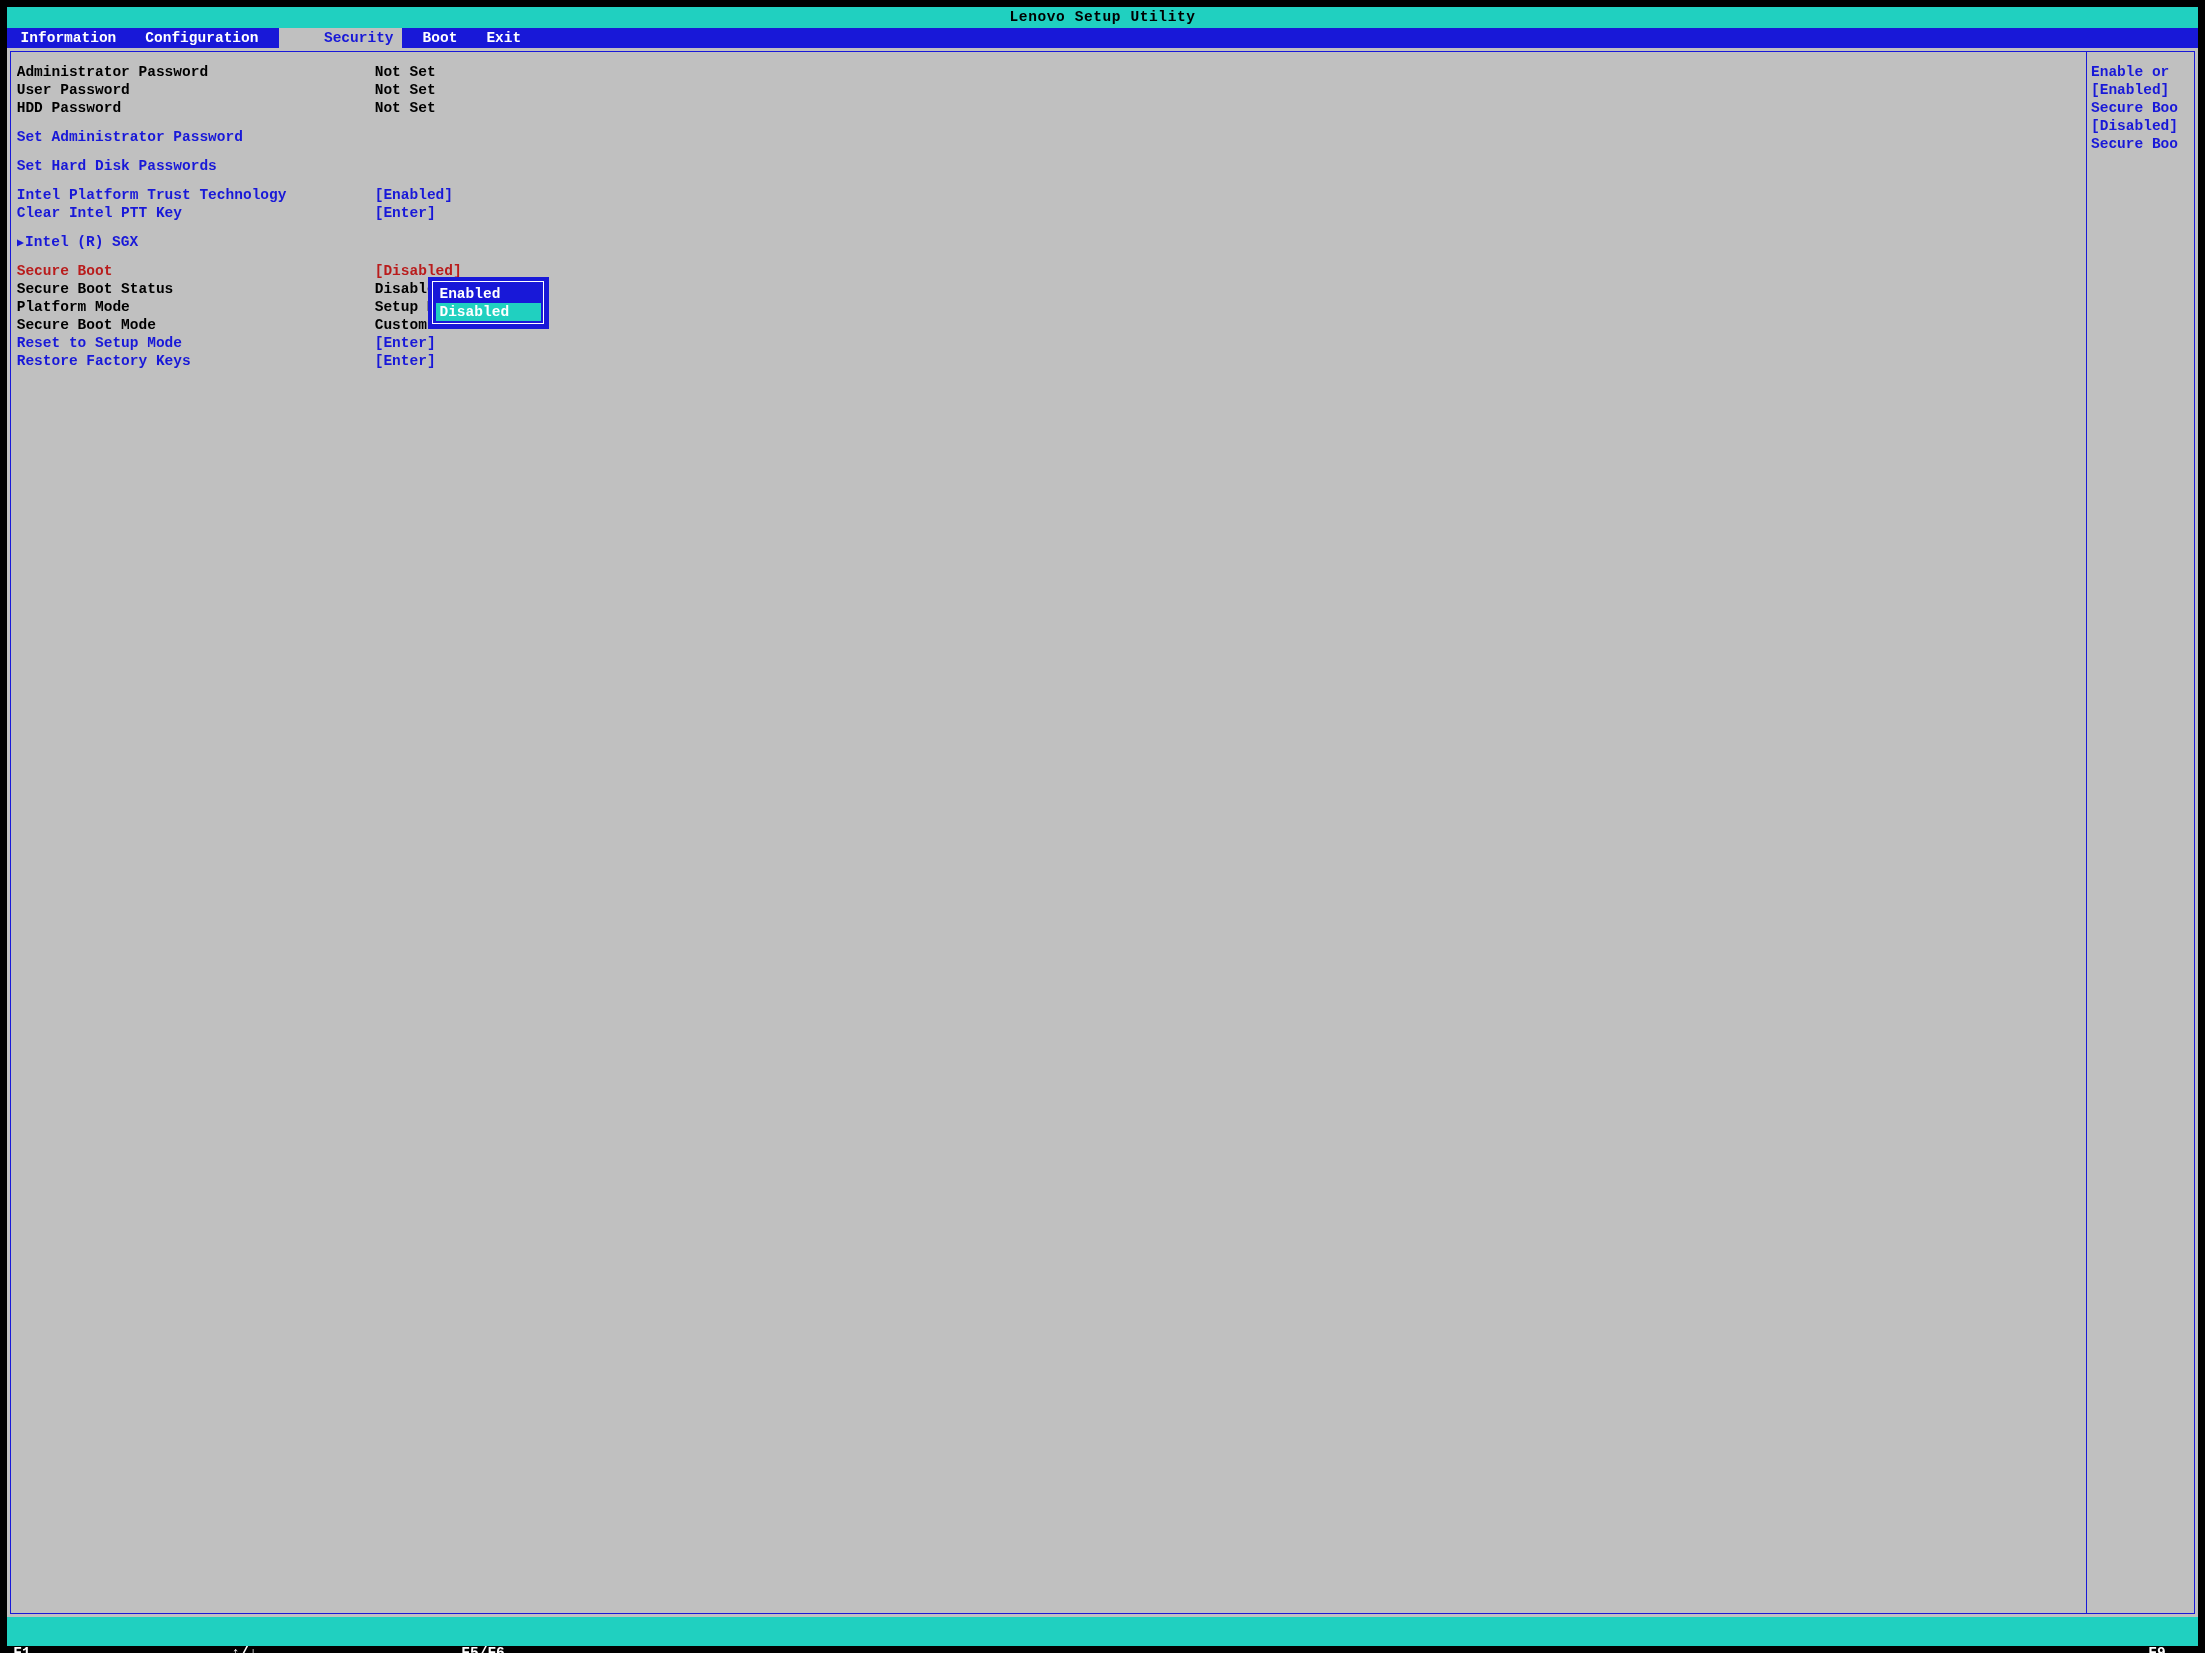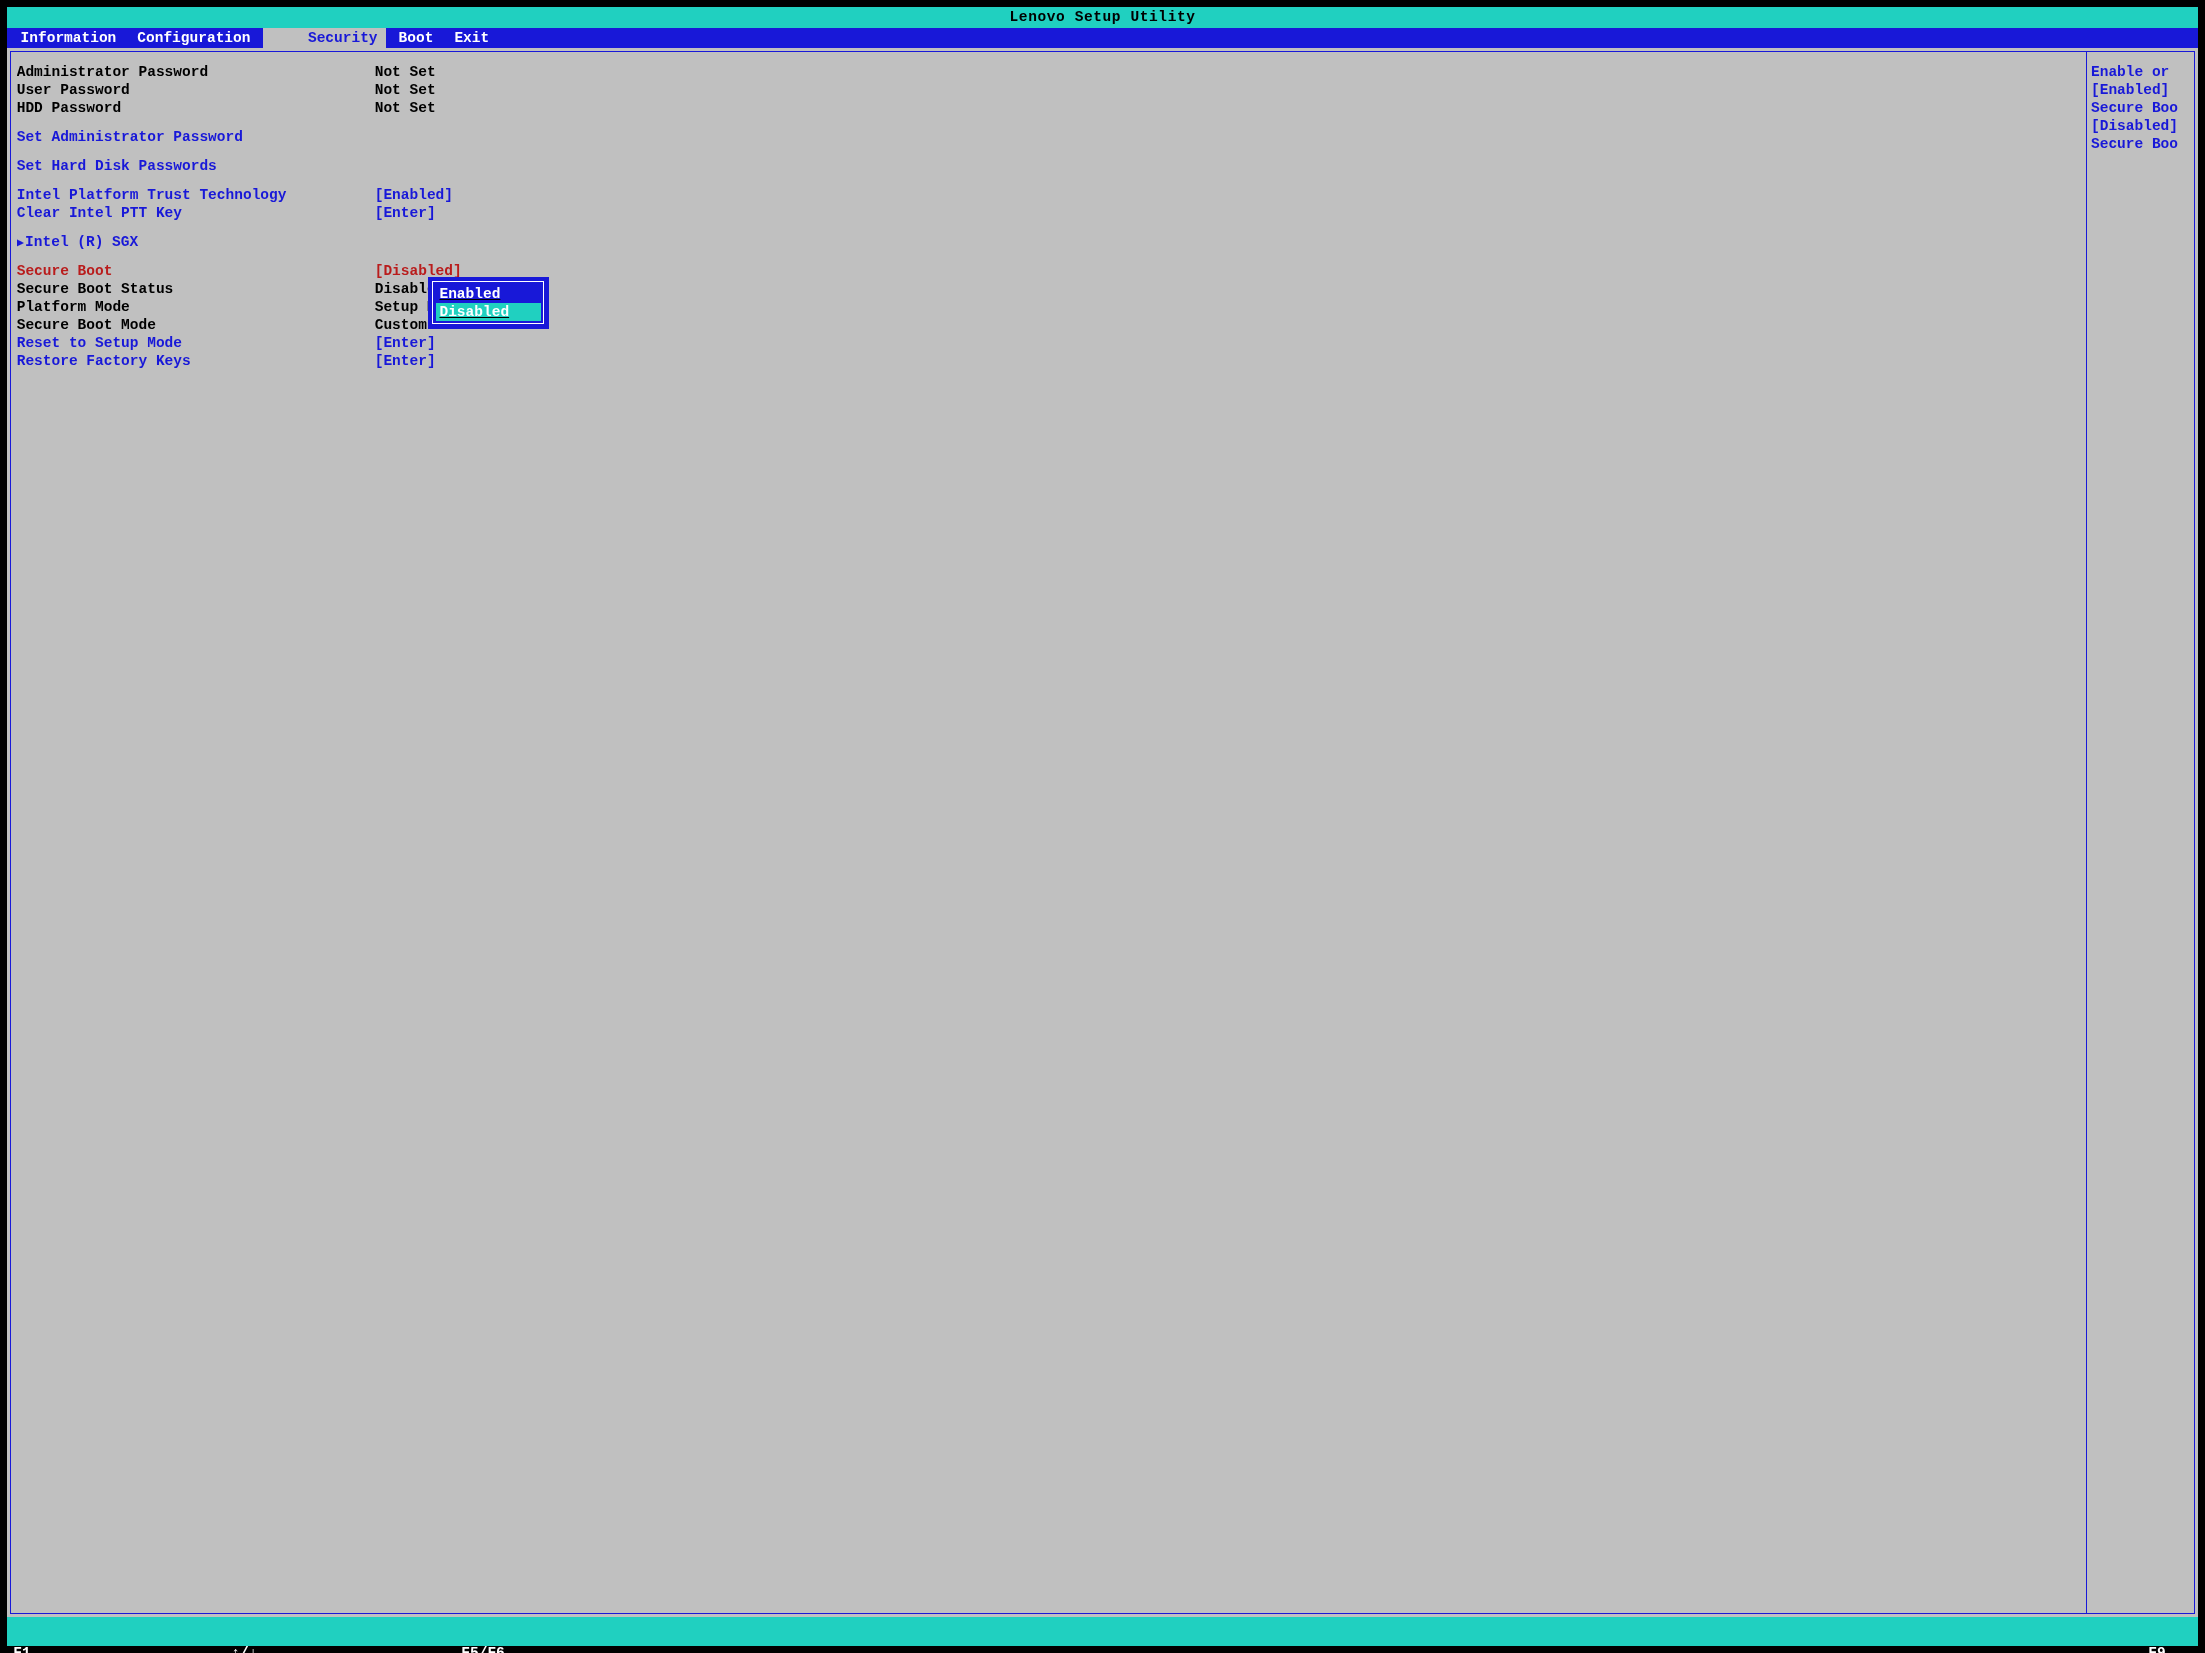--- a/index.html
+++ b/index.html
@@ -25,21 +25,21 @@
     line-height: 20.6px;
     text-align: center;
     letter-spacing: 0.6px;
   }
   .menubar {
     background: #1818d8;
     color: #fff;
     height: 20.6px;
     line-height: 20.6px;
     display: flex;
-    gap: 4px;
+    gap: 12px;
     padding-left: 4.8px;
     text-align: center;
   }
   .menu-item {
     padding: 0 8.5px;
   }
   .menu-item.active {
     background: #c0c0c0;
     color: #1818d8;
     padding-left: 45px;
@@ -96,21 +96,20 @@
     position: absolute;
     left: 417px;
     top: 225px;
     background: #1818d8;
     padding: 4.8px;
     width: 121px;
   }
   .popup-inner {
     border: 1.2px solid #fff;
     padding: 2.4px 2.4px;
-    text-decoration: underline;
   }
   .opt {
     color: #fff;
     padding: 0 3.6px;
     line-height: 18px;
   }
   .opt.selected {
     background: #20d0c0;
     color: #fff;
   }

